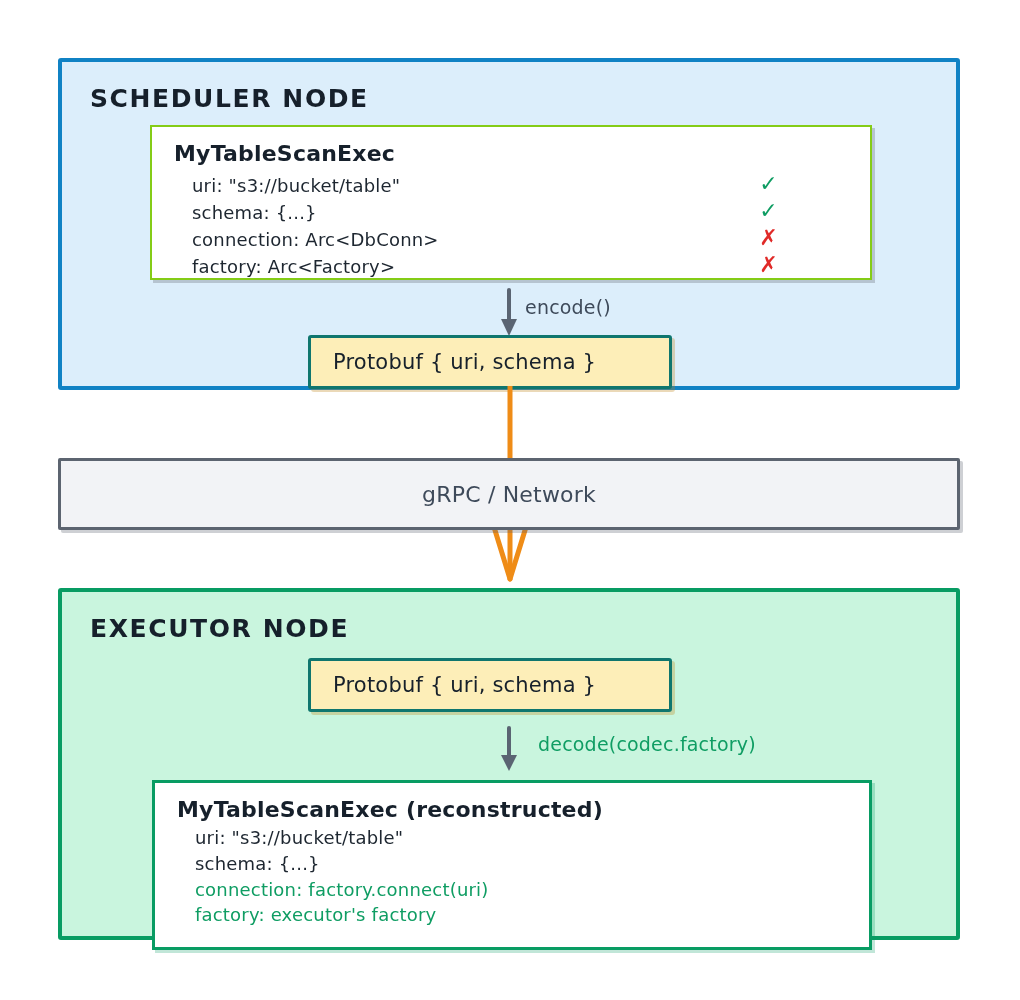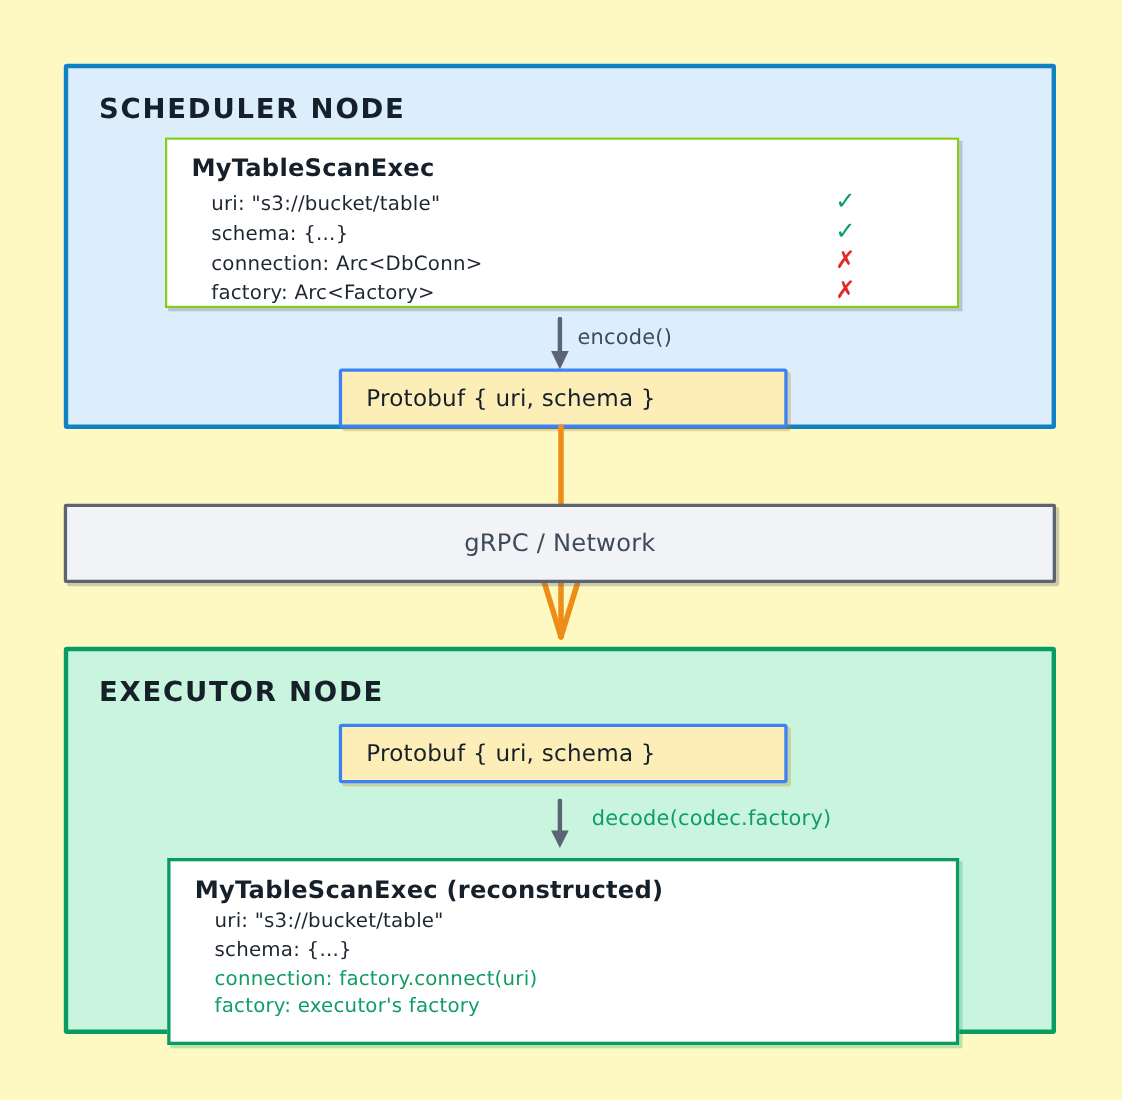--- a/index.html
+++ b/index.html
@@ -10,21 +10,21 @@
   body {
     width: 1020px;
     height: 1000px;
     font-family: "DejaVu Sans", sans-serif;
     overflow: hidden;
   }
   #canvas {
     position: relative;
     width: 1020px;
     height: 1000px;
-    background: #fef9c3;
+    background: #ffffff;
   }
   .hand {
     font-family: "DejaVu Sans", sans-serif;
     letter-spacing: 0.2px;
   }
 
   
   .scheduler-panel {
     position: absolute;
     left: 58px;
@@ -92,24 +92,24 @@
     position: absolute;
     font-size: 19px;
     white-space: nowrap;
   }
   .flow-label.gray  { color: #3e4a5a; }
   .flow-label.green { color: #0f9d63; }
 
   
   .proto-box {
     position: absolute;
-    width: 408px;
+    width: 364px;
     height: 54px;
     background: #fdeeb8;
-    border: 3px solid #3b82f6;
+    border: 3px solid #0f766e;
     border-radius: 3px;
     box-sizing: border-box;
     box-shadow: 3px 3px 0 rgba(190,130,20,0.30);
   }
   .proto-box span {
     position: absolute;
     left: 22px;
     top: 50%;
     transform: translateY(-50%);
     font-size: 21px;

